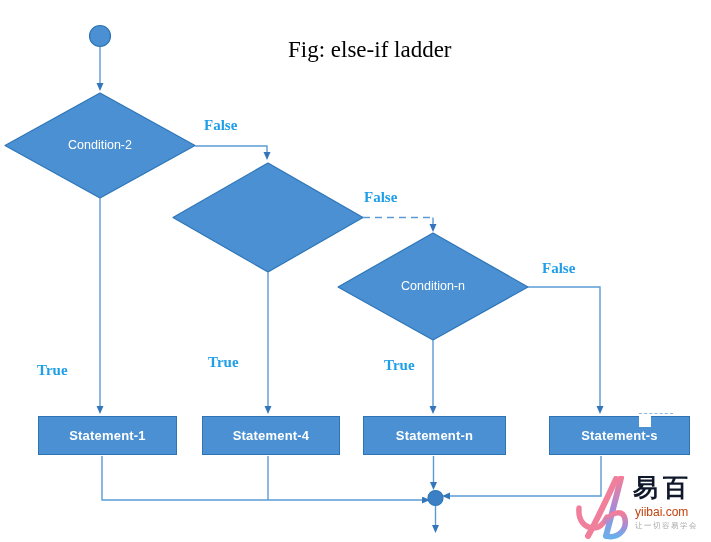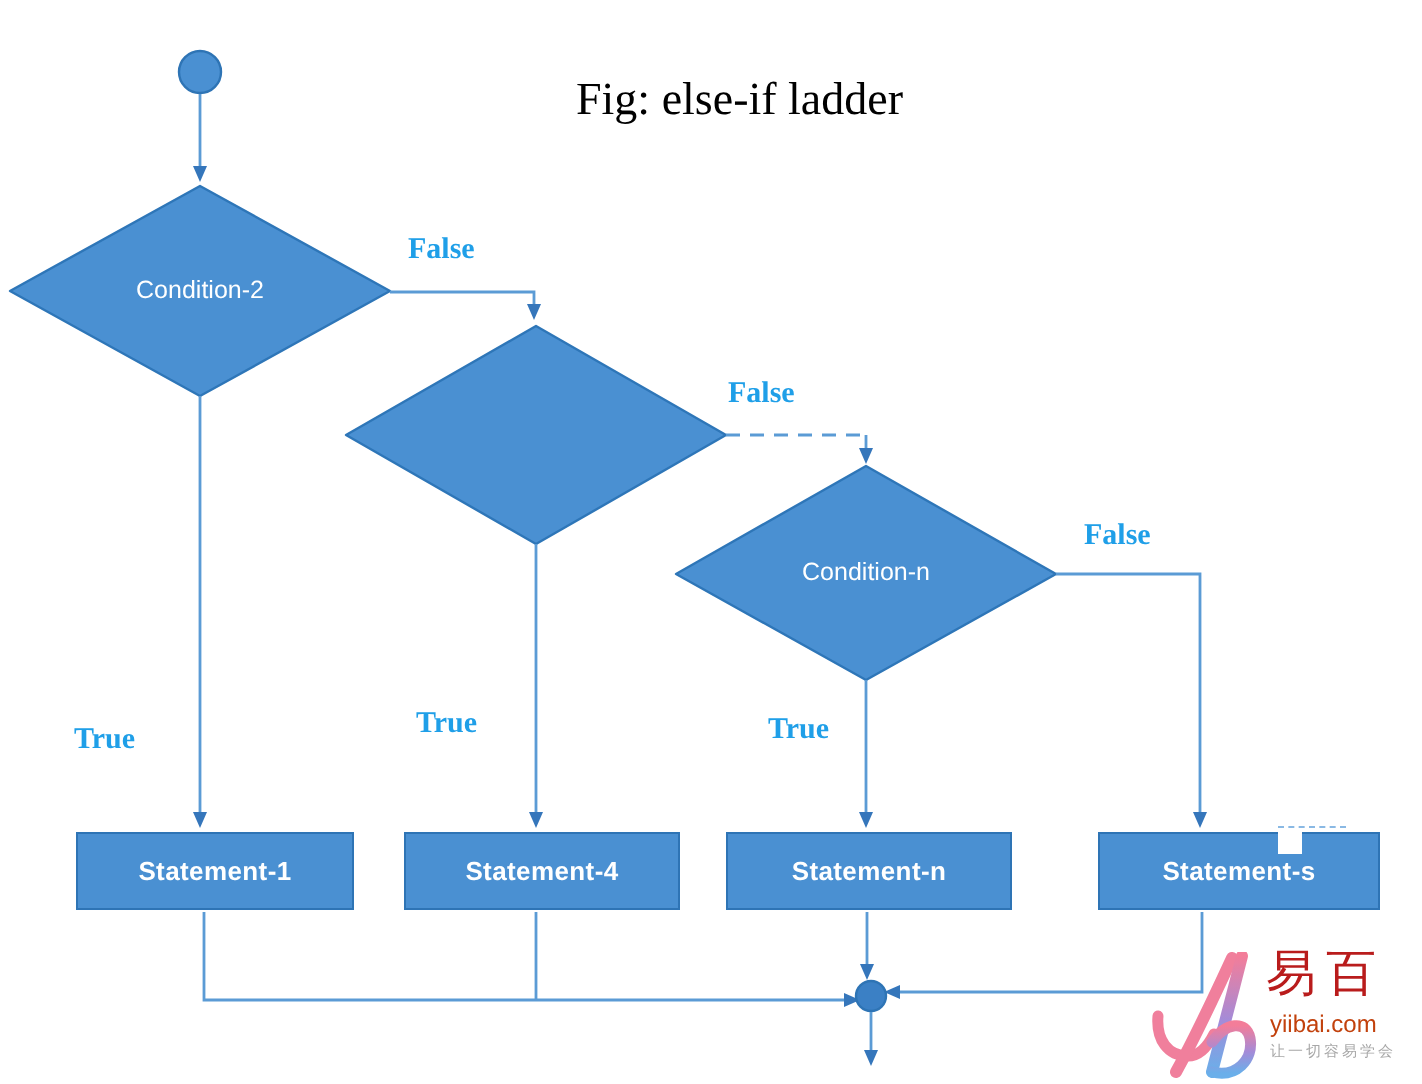--- a/index.html
+++ b/index.html
@@ -25,21 +25,21 @@
   .elabel{
     position:absolute;z-index:2;font-family:"Liberation Serif",serif;
     font-weight:bold;font-size:15px;color:#1f9fe8;white-space:nowrap;
   }
   .artifact-square{position:absolute;left:639px;top:416px;width:12px;height:11px;background:#ffffff;z-index:4;}
   .artifact-dashes{position:absolute;left:639px;top:413px;width:34px;height:0;border-top:1px dashed #8ab9e4;z-index:4;}
   .watermark{position:absolute;left:572px;top:472px;width:139px;height:70px;z-index:5;}
   .wm-logo{position:absolute;left:2px;top:4px;}
   .wm-brand{
     position:absolute;left:61px;top:2px;width:76px;
-    font-size:25px;line-height:27px;letter-spacing:5px;color:#b91c1c;font-weight:400;white-space:nowrap;
+    font-size:25px;line-height:27px;letter-spacing:5px;color:#0f172a;font-weight:700;white-space:nowrap;
   }
   .wm-domain{position:absolute;left:63px;top:33px;font-size:12px;color:#c2410c;white-space:nowrap;}
   .wm-slogan{position:absolute;left:63px;top:49px;font-size:7.5px;color:#a8a8a8;letter-spacing:1.5px;white-space:nowrap;}
 </style>
 </head>
 <body>
 
 <div class="canvas">
 
   <svg class="layer" width="711" height="542" viewBox="0 0 711 542">

